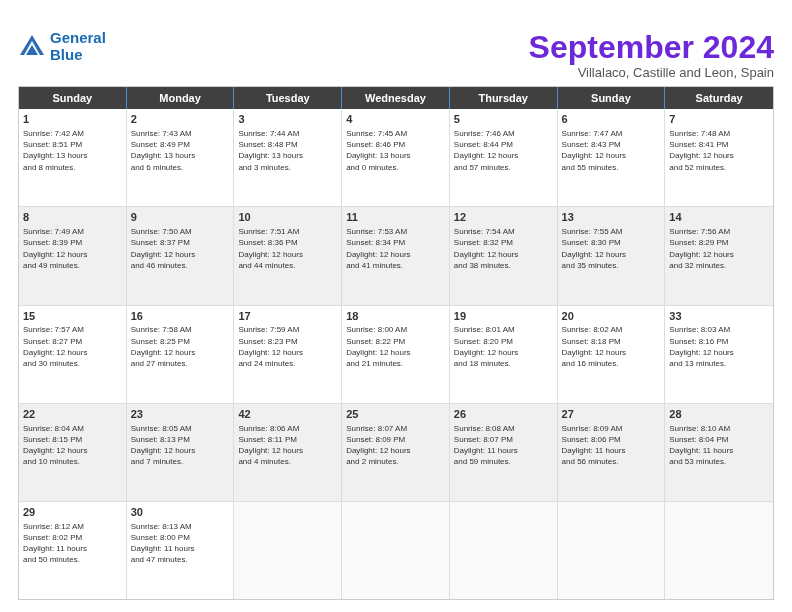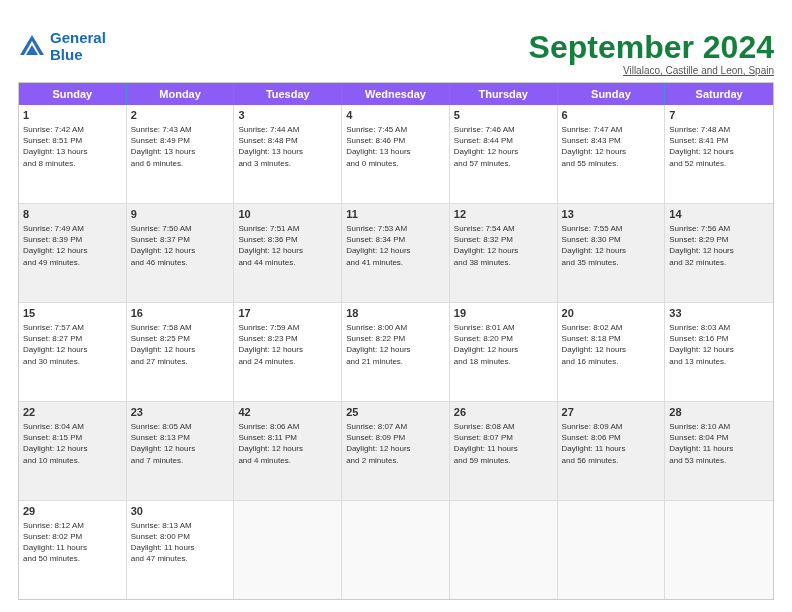--- a/index.html
+++ b/index.html
@@ -38,38 +38,37 @@
     .logo-icon {
       width: 28px;
       height: 28px;
     }
     .title-block {
       text-align: right;
     }
     .month-title {
       font-size: 32px;
       font-weight: bold;
-      color: #15803d;
+      color: #6d28d9;
       line-height: 1.1;
     }
     .subtitle {
-      font-size: 10px;
+      font-size: 13px;
       color: #555;
-      text-decoration: underline;
     }
     .calendar {
       flex: 1;
       display: flex;
       flex-direction: column;
       border: 1px solid #ccc;
     }
     .cal-header {
       display: grid;
       grid-template-columns: repeat(7, 1fr);
-      background: #8b5cf6;
+      background: #404040;
     }
     .cal-header-cell {
       color: #fff;
       font-weight: bold;
       font-size: 11px;
       text-align: center;
       padding: 5px 3px;
       border-right: 1px solid #4a8dd5;
     }
     .cal-header-cell:last-child { border-right: none; text-align: center; }

